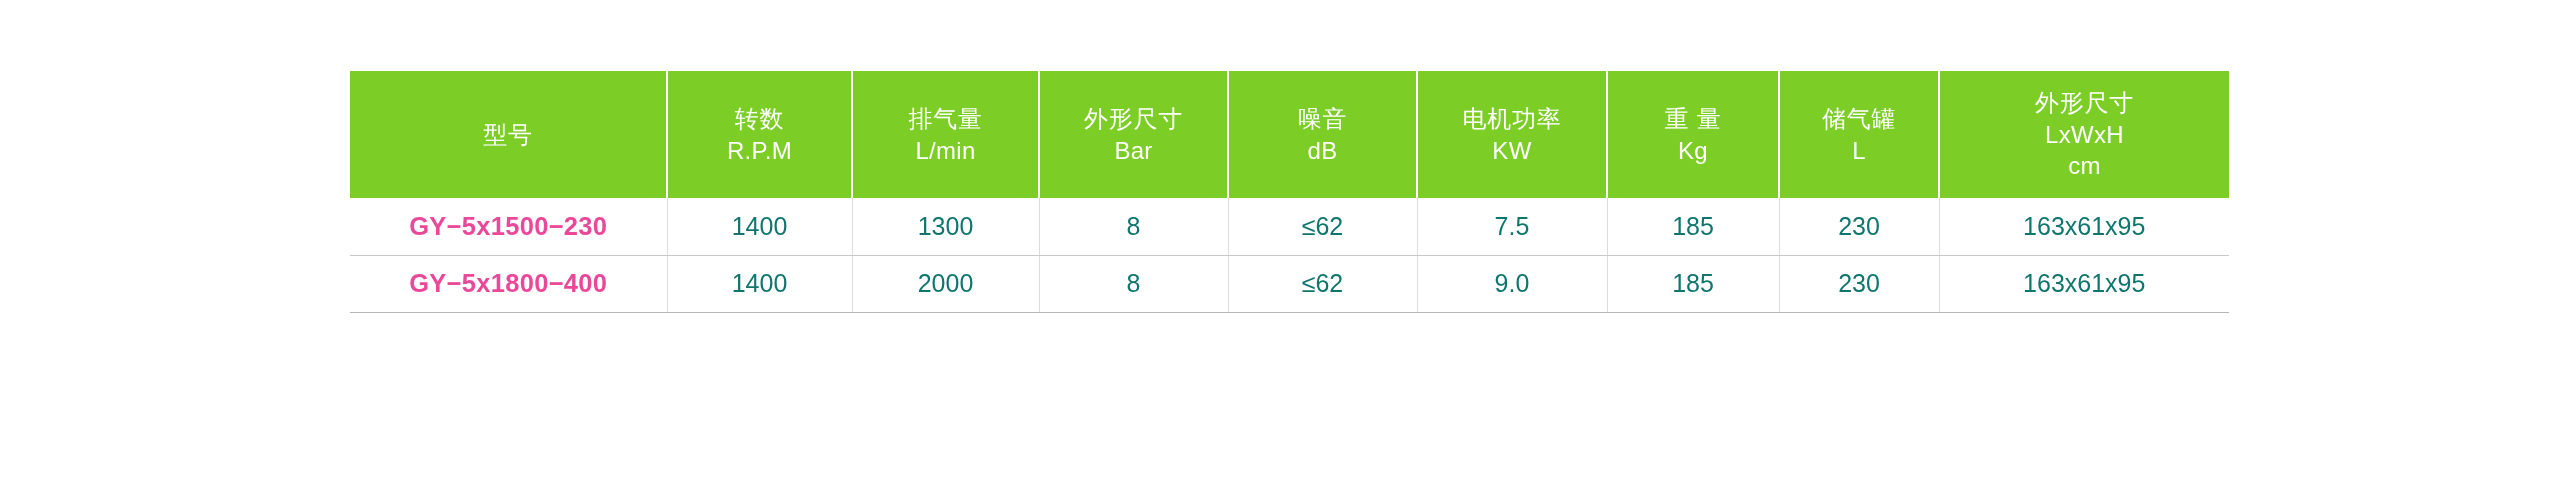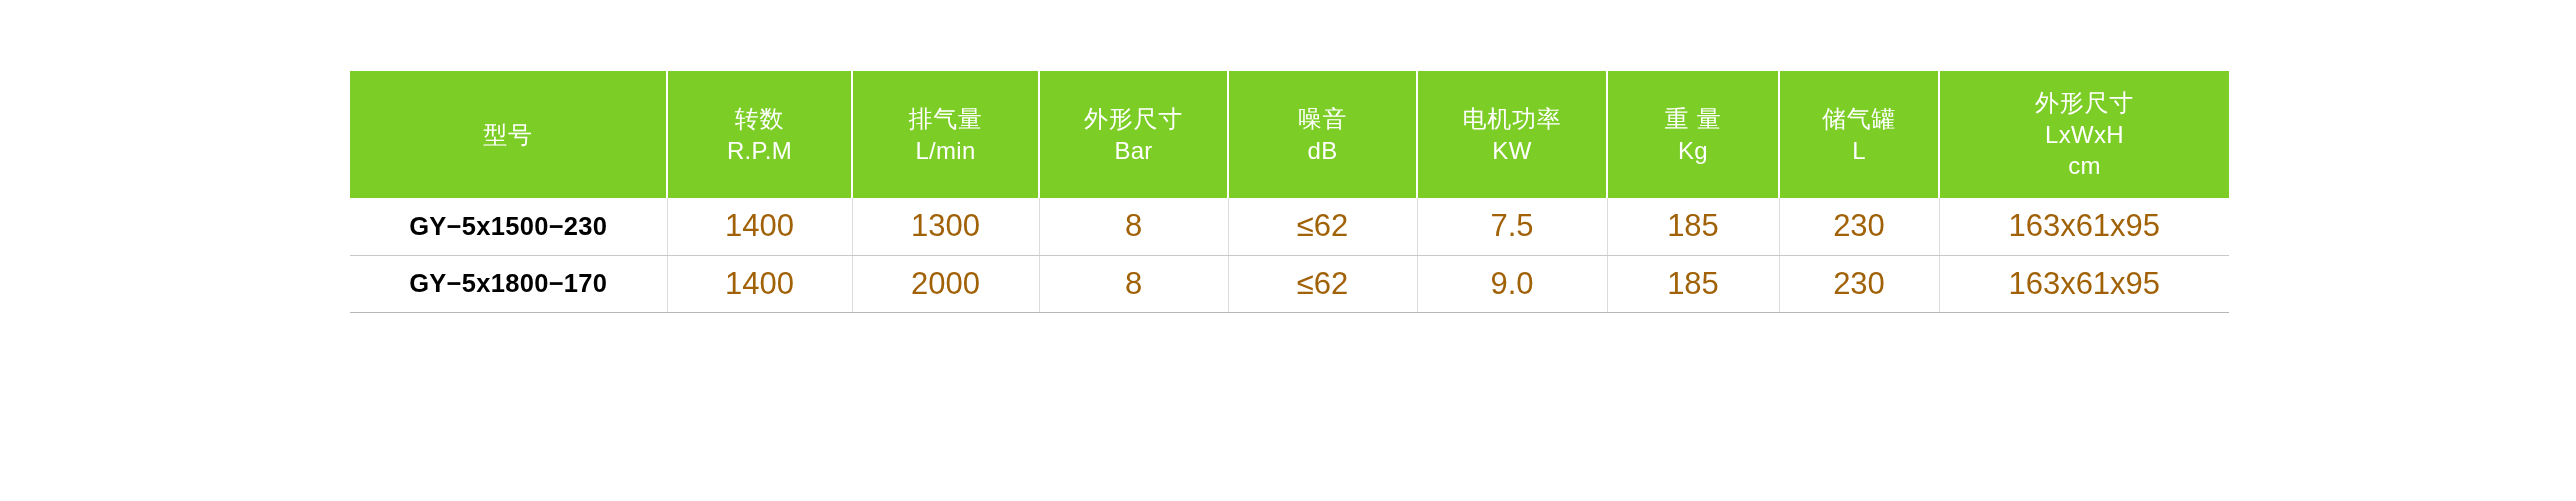--- a/index.html
+++ b/index.html
@@ -64,32 +64,32 @@
     font-size: 24px;
     letter-spacing: 0.3px;
     white-space: pre;
   }
 
   
   tbody td {
     height: 57px;
     text-align: center;
     vertical-align: middle;
-    font-size: 31px;
-    color: #a16207;
+    font-size: 25px;
+    color: #0f766e;
     border-bottom: 1.3px solid #c9c9c9;
     border-right: 1.3px solid #dcdcdc;
     box-sizing: border-box;
     white-space: pre;
   }
   tbody td:last-child { border-right: none; }
   tbody tr:last-child td { border-bottom: 1.3px solid #b6b6b6; }
 
   tbody td.model-cell {
-    color: #000000;
+    color: #ec4899;
     font-weight: bold;
     font-size: 25.5px;
     letter-spacing: 0.3px;
   }
 
   
   col.c0 { width: 317px; }
   col.c1 { width: 185px; }
   col.c2 { width: 187px; }
   col.c3 { width: 189px; }
@@ -166,21 +166,21 @@
           <td>1400</td>
           <td>1300</td>
           <td>8</td>
           <td>≤62</td>
           <td>7.5</td>
           <td>185</td>
           <td>230</td>
           <td>163x61x95</td>
         </tr>
         <tr>
-          <td class="model-cell">GY−5x1800−170</td>
+          <td class="model-cell">GY−5x1800−400</td>
           <td>1400</td>
           <td>2000</td>
           <td>8</td>
           <td>≤62</td>
           <td>9.0</td>
           <td>185</td>
           <td>230</td>
           <td>163x61x95</td>
         </tr>
       </tbody>

